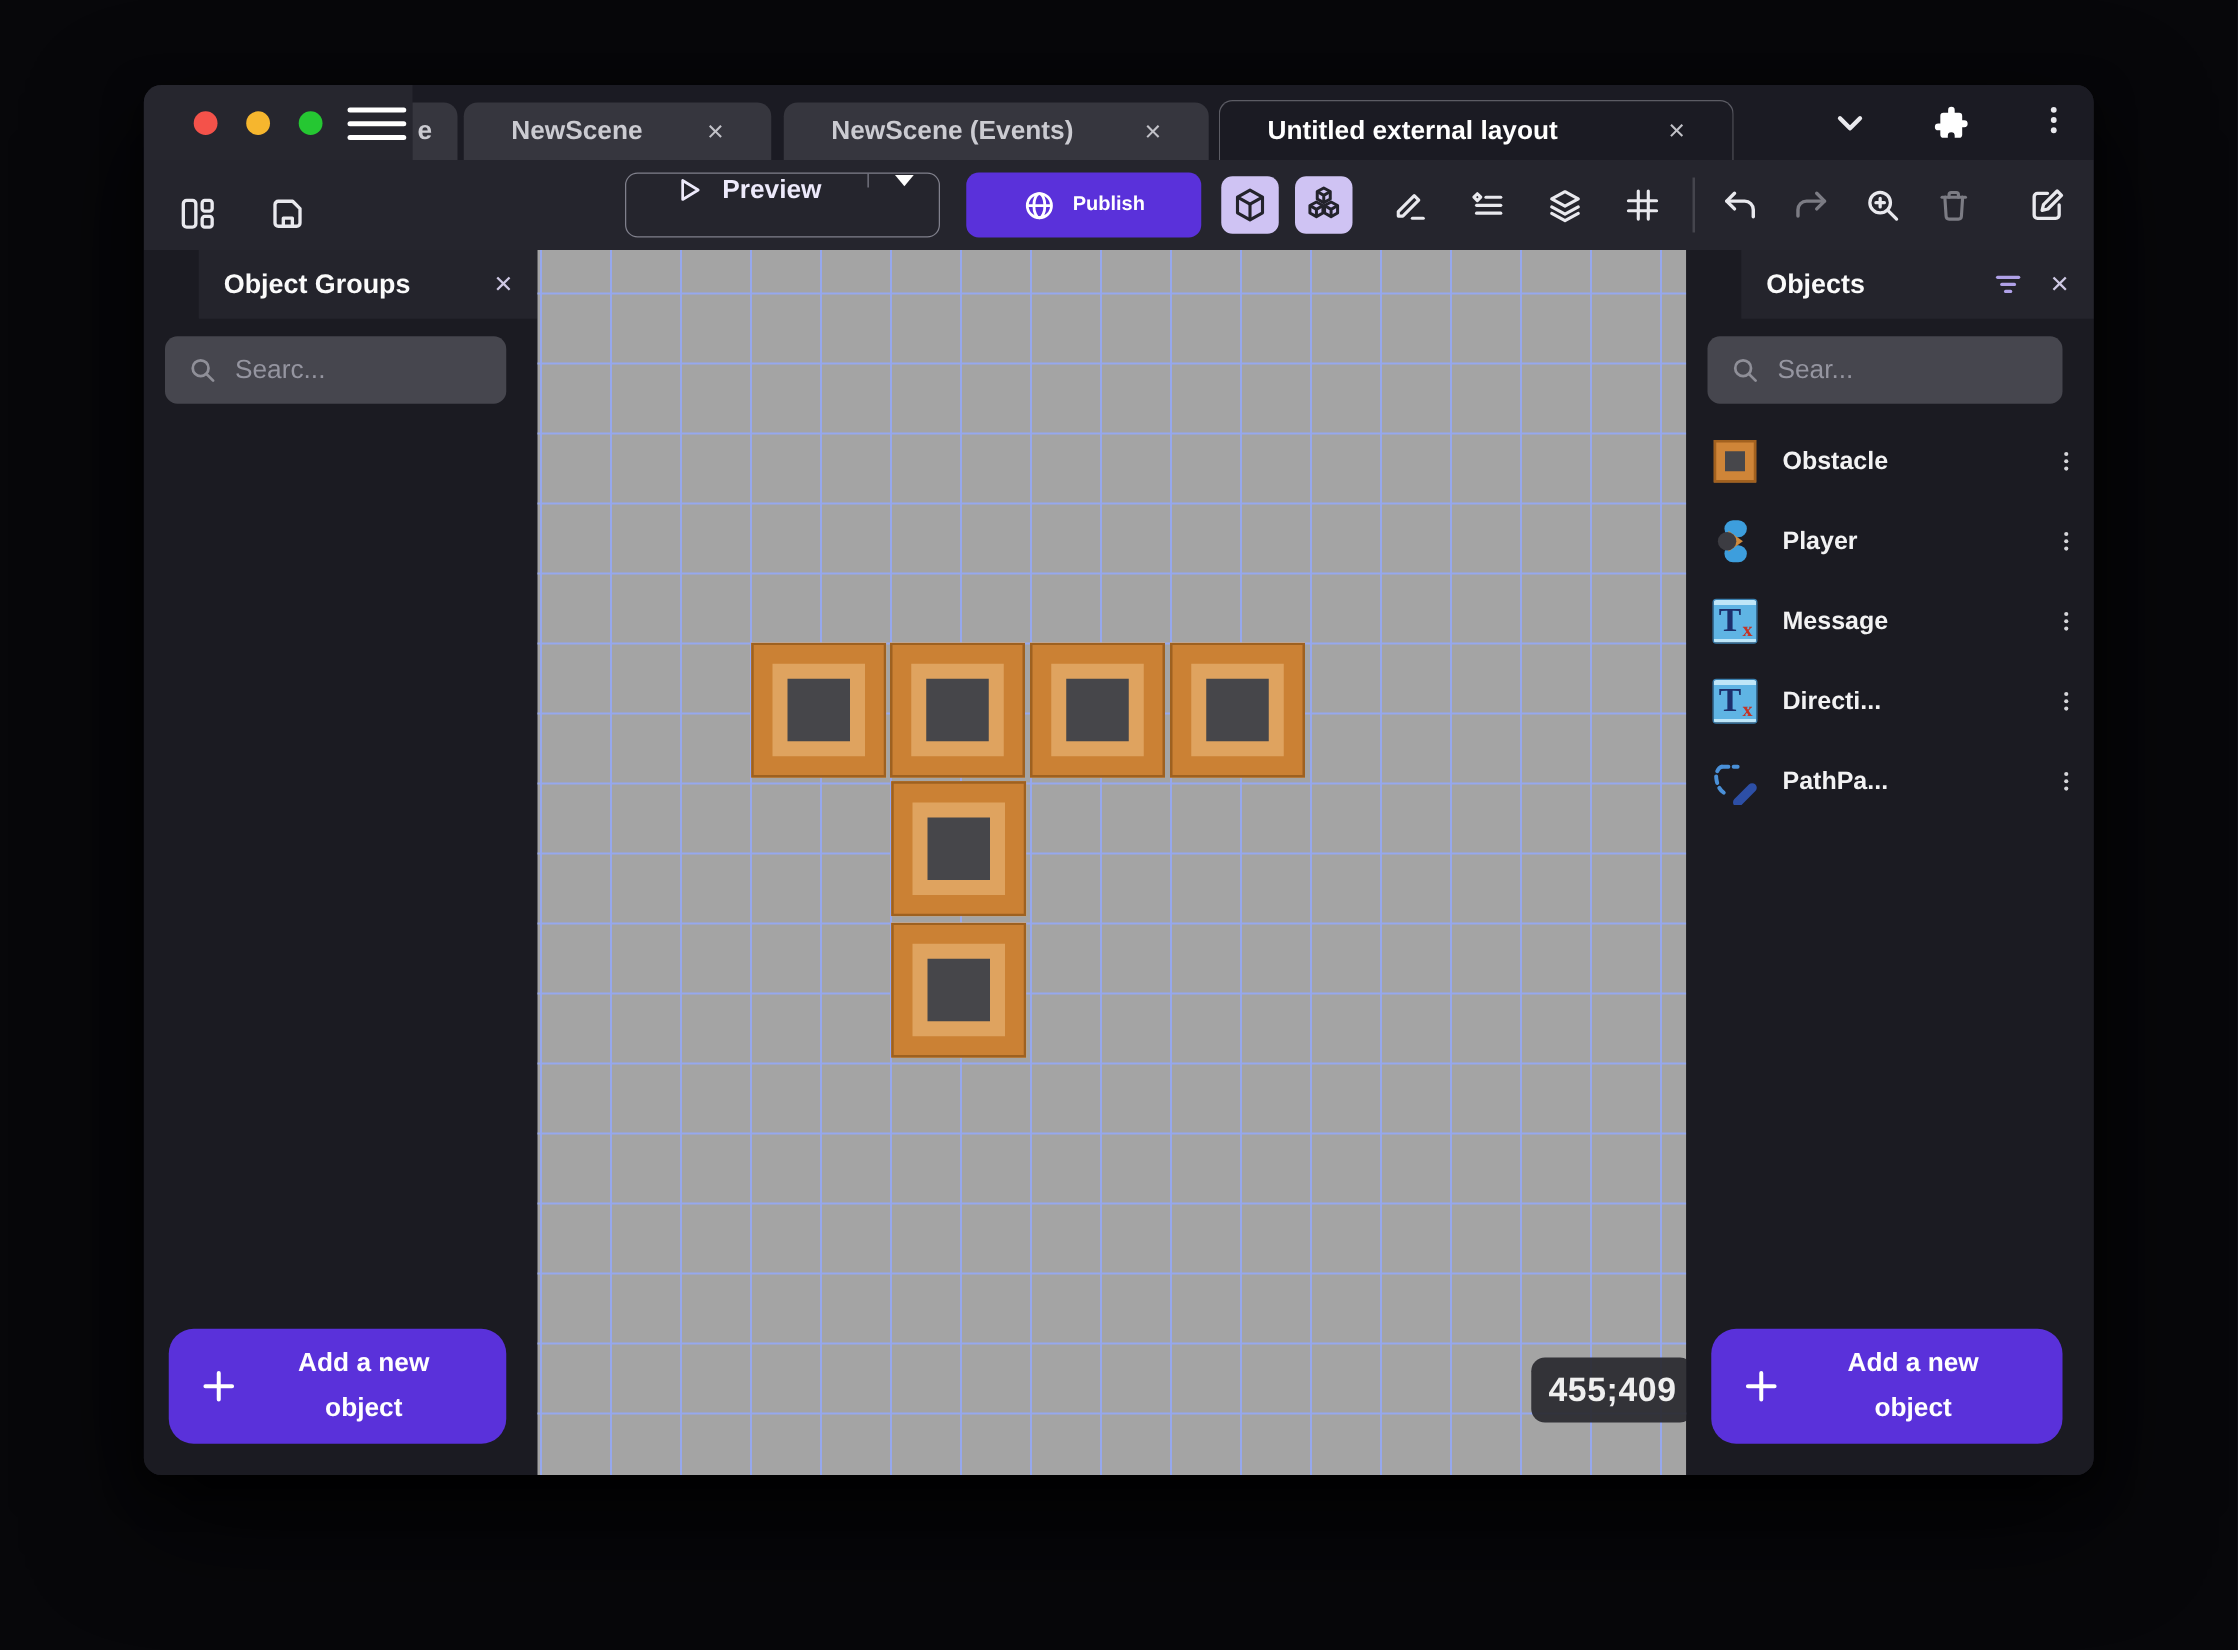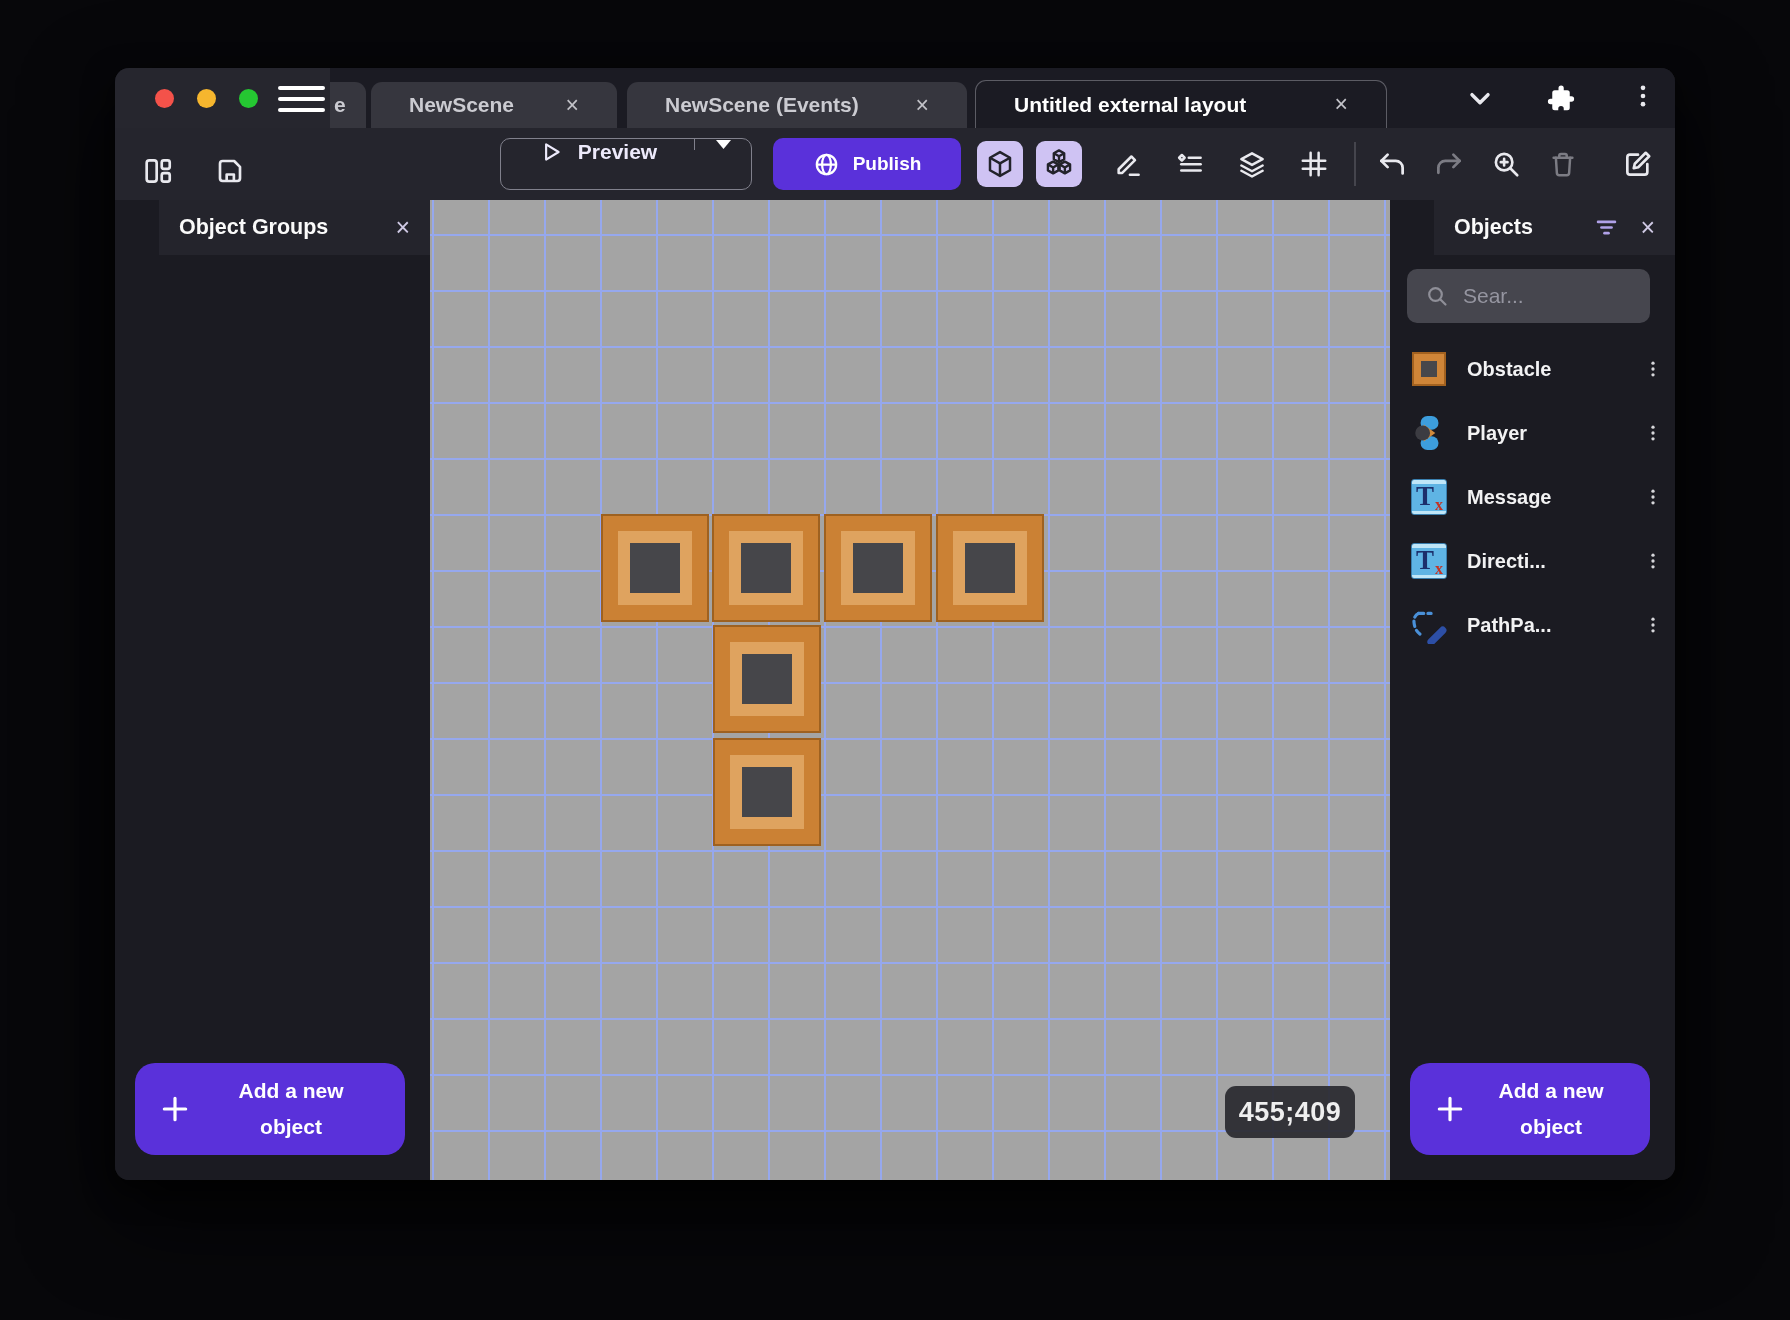--- a/index.html
+++ b/index.html
@@ -65,32 +65,32 @@
   .iconbtn.lav{background:var(--lavender);}
   .preview-btn{
     position:absolute;left:385px;top:10px;width:252px;height:52px;
     border:1.5px solid #80808c;border-radius:10px;display:flex;align-items:flex-start;color:#edeafb;
   }
   .preview-main{flex:1;display:flex;align-items:center;justify-content:center;gap:14px;font-size:21px;font-weight:700;}
   .preview-caret{width:57px;border-left:1.5px solid #80808c;display:flex;align-items:center;justify-content:center;}
   .publish-btn{
     position:absolute;left:658px;top:10px;width:188px;height:52px;border-radius:10px;
     background:var(--accent);display:flex;align-items:center;justify-content:center;gap:13px;
-    color:#fff;font-size:19px;font-weight:700;
+    color:#fff;font-size:16px;font-weight:700;
   }
   .g-cubes{left:862px;top:13px;gap:13px;}
   .g-tools{left:990px;top:13px;gap:16px;}
   .tool-divider{position:absolute;left:1239px;top:14px;width:2px;height:44px;background:#45454d;}
   .g-history{left:1254px;top:13px;gap:11px;}
   .g-edit{left:1500px;top:13px;}
   
   .content{display:flex;height:980px;}
   .panel{position:relative;background:var(--dark);}
   .panel.left{width:315px;}
-  .panel.right{width:285px;}
+  .panel.right{width:326px;}
   .panel-header{
     height:55px;background:var(--header);display:flex;align-items:center;
     justify-content:space-between;padding:0 20px;margin-left:44px;
   }
   .panel-title{font-size:21.5px;font-weight:700;color:#fafafa;}
   .panel-x{font-size:25px;color:#cfc9e4;line-height:1;}
   .ph-right{display:flex;align-items:center;gap:20px;}
   .searchbox{
     margin:14px 25px 0 17px;height:54px;background:var(--searchbg);border-radius:10px;
     display:flex;align-items:center;padding:0 14px 0 18px;gap:14px;
@@ -342,20 +342,29 @@
     </div>
   </div>
 
   <div class="content">
 
     <div class="panel left">
       <div class="panel-header">
         <span class="panel-title">Object Groups</span>
         <span class="panel-x">×</span>
       </div>
+      <div class="searchbox">
+        <span>
+          <svg width="24" height="24" viewBox="0 0 24 24" fill="none" stroke="#8f8f98" stroke-width="2.2" stroke-linecap="round">
+              <circle cx="10.5" cy="10.5" r="6.3"></circle>
+              <path d="M15.5 15.5L20.5 20.5"></path>
+            </svg>
+        </span>
+        <input value="" placeholder="Searc..." style="">
+      </div>
       <div class="add-btn">
         <span class="plus">
           <svg width="32" height="32" viewBox="0 0 24 24" fill="none" stroke="#ffffff" stroke-width="2.4" stroke-linecap="round">
               <path d="M12 4v16M4 12h16"></path>
             </svg>
         </span>
         <span class="lines">
           <span>Add a new</span>
           <span>object</span>
         </span>

